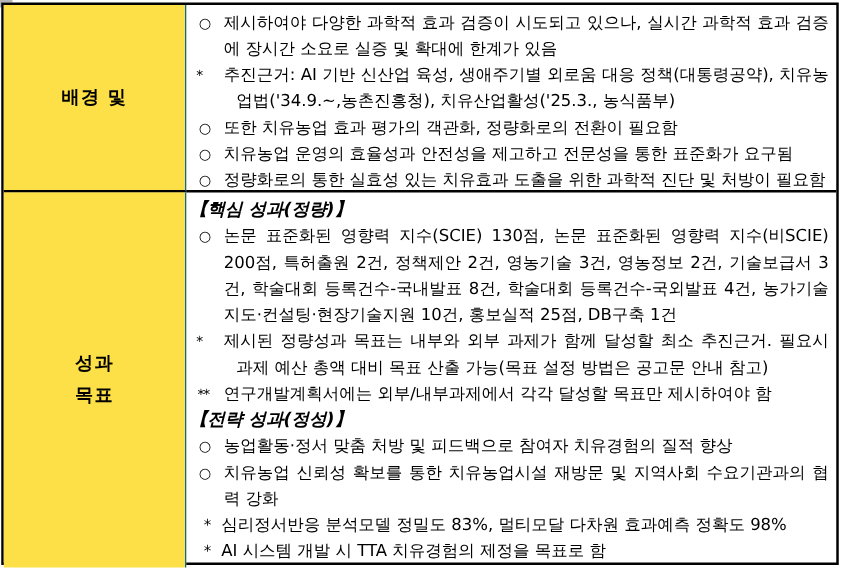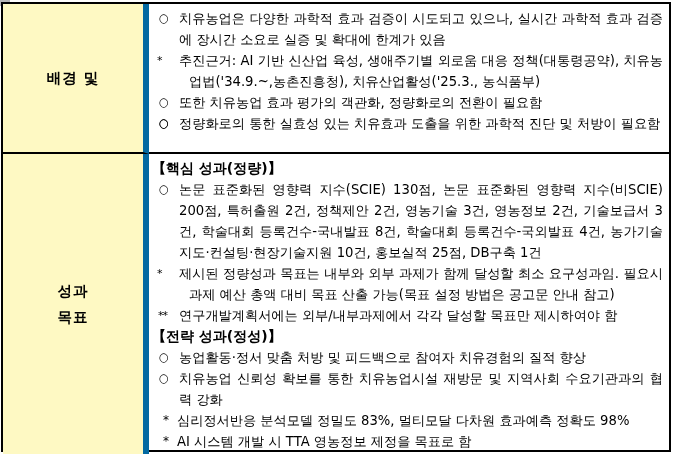--- a/index.html
+++ b/index.html
@@ -13,108 +13,109 @@
     border-left:2px solid #b5b5b5;border-top:2px solid #b5b5b5;
   }
   .doc-table{
     position:absolute;left:1px;top:2px;width:666px;height:446px;
     border:2px solid #000;
     display:grid;
     grid-template-columns:146px 1fr;
     grid-template-rows:150px 1fr;
   }
   .hcell{
-    background:#fef9c3;
-    border-right:6px solid #0369a1;
+    background:#fde047;
+    border-right:1px solid #0369a1;
     display:flex;flex-direction:column;align-items:center;justify-content:center;
     font-weight:bold;font-size:14.5px;line-height:26px;letter-spacing:1px;
   }
   .hcell .hline{white-space:pre;}
   .hcell sup{font-size:9px;vertical-align:super;margin-left:2px;}
   .rb{border-bottom:2px solid #000;}
   .ccell{
     padding:4px 6px 2px 3px;
     font-size:13.2px;line-height:21px;
   }
   p.item{margin:0;position:relative;text-align:justify;}
   p.item .mk{position:absolute;top:0;}
   .b{padding-left:27px;}
   .b .mk{left:7px;font-size:11.5px;top:1px;}
   .n{padding-left:37px;text-indent:-10px;}
   .n .mk{left:15px;font-size:11px;top:-2px;}
   .d{padding-left:27px;}
   .d .mk{left:6px;font-size:11px;top:-2px;letter-spacing:-1px;}
   .s2{padding-left:25px;}
   .s2 .mk{left:11px;font-size:12px;top:0;}
-  .section{font-weight:bold;font-size:14px;text-align:left;}
+  .section{font-weight:bold;font-size:14px;text-align:left;font-style:italic;}
 </style>
 </head>
 <body>
 
 <div class="crop-artifact"></div>
 
 <div class="doc-table">
 
   <div class="hcell rb">
     <span class="hline"><span>배경 및</span></span>
   </div>
 
   <div class="ccell rb">
     <p class="item b">
       <span class="mk">○</span>
-      <span>치유농업은 다양한 과학적 효과 검증이 시도되고 있으나, 실시간 과학적 효과 검증에 장시간 소요로 실증 및 확대에 한계가 있음</span>
+      <span>제시하여야 다양한 과학적 효과 검증이 시도되고 있으나, 실시간 과학적 효과 검증에 장시간 소요로 실증 및 확대에 한계가 있음</span>
     </p>
     <p class="item n">
       <span class="mk">*</span>
       <span>추진근거: AI 기반 신산업 육성, 생애주기별 외로움 대응 정책(대통령공약), 치유농업법('34.9.~,농촌진흥청), 치유산업활성('25.3., 농식품부)</span>
     </p>
     <p class="item b">
       <span class="mk">○</span>
       <span>또한 치유농업 효과 평가의 객관화, 정량화로의 전환이 필요함</span>
     </p>
     <p class="item b">
       <span class="mk">○</span>
+      <span>치유농업 운영의 효율성과 안전성을 제고하고 전문성을 통한 표준화가 요구됨</span>
     </p>
     <p class="item b">
       <span class="mk">○</span>
       <span>정량화로의 통한 실효성 있는 치유효과 도출을 위한 과학적 진단 및 처방이 필요함</span>
     </p>
   </div>
 
   <div class="hcell">
     <span class="hline"><span>성과</span></span>
     <span class="hline"><span>목표</span></span>
   </div>
 
   <div class="ccell">
     <p class="item section">【핵심 성과(정량)】</p>
     <p class="item b">
       <span class="mk">○</span>
       <span>논문 표준화된 영향력 지수(SCIE) 130점, 논문 표준화된 영향력 지수(비SCIE) 200점, 특허출원 2건, 정책제안 2건, 영농기술 3건, 영농정보 2건, 기술보급서 3건, 학술대회 등록건수-국내발표 8건, 학술대회 등록건수-국외발표 4건, 농가기술지도·컨설팅·현장기술지원 10건, 홍보실적 25점, DB구축 1건</span>
     </p>
     <p class="item n">
       <span class="mk">*</span>
-      <span>제시된 정량성과 목표는 내부와 외부 과제가 함께 달성할 최소 요구성과임. 필요시 과제 예산 총액 대비 목표 산출 가능(목표 설정 방법은 공고문 안내 참고)</span>
+      <span>제시된 정량성과 목표는 내부와 외부 과제가 함께 달성할 최소 추진근거. 필요시 과제 예산 총액 대비 목표 산출 가능(목표 설정 방법은 공고문 안내 참고)</span>
     </p>
     <p class="item d">
       <span class="mk">**</span>
       <span>연구개발계획서에는 외부/내부과제에서 각각 달성할 목표만 제시하여야 함</span>
     </p>
     <p class="item section">【전략 성과(정성)】</p>
     <p class="item b">
       <span class="mk">○</span>
       <span>농업활동·정서 맞춤 처방 및 피드백으로 참여자 치유경험의 질적 향상</span>
     </p>
     <p class="item b">
       <span class="mk">○</span>
       <span>치유농업 신뢰성 확보를 통한 치유농업시설 재방문 및 지역사회 수요기관과의 협력 강화</span>
     </p>
     <p class="item s2">
       <span class="mk">*</span>
       <span>심리정서반응 분석모델 정밀도 83%, 멀티모달 다차원 효과예측 정확도 98%</span>
     </p>
     <p class="item s2">
       <span class="mk">*</span>
-      <span>AI 시스템 개발 시 TTA 영농정보 제정을 목표로 함</span>
+      <span>AI 시스템 개발 시 TTA 치유경험의 제정을 목표로 함</span>
     </p>
   </div>
 
 </div>
 
 </body></html>

